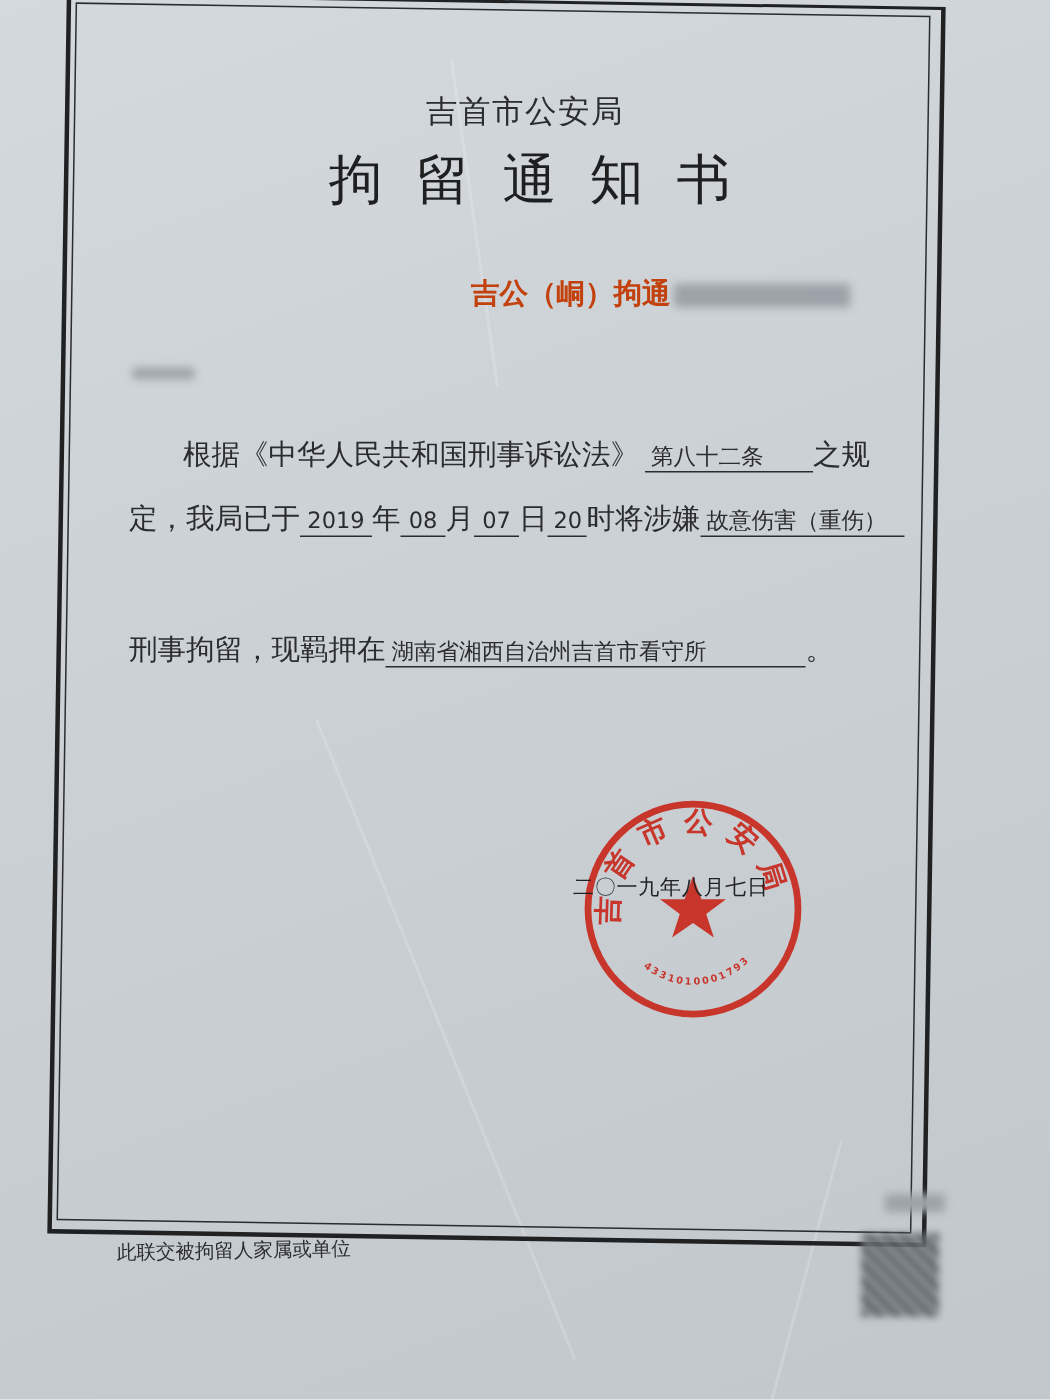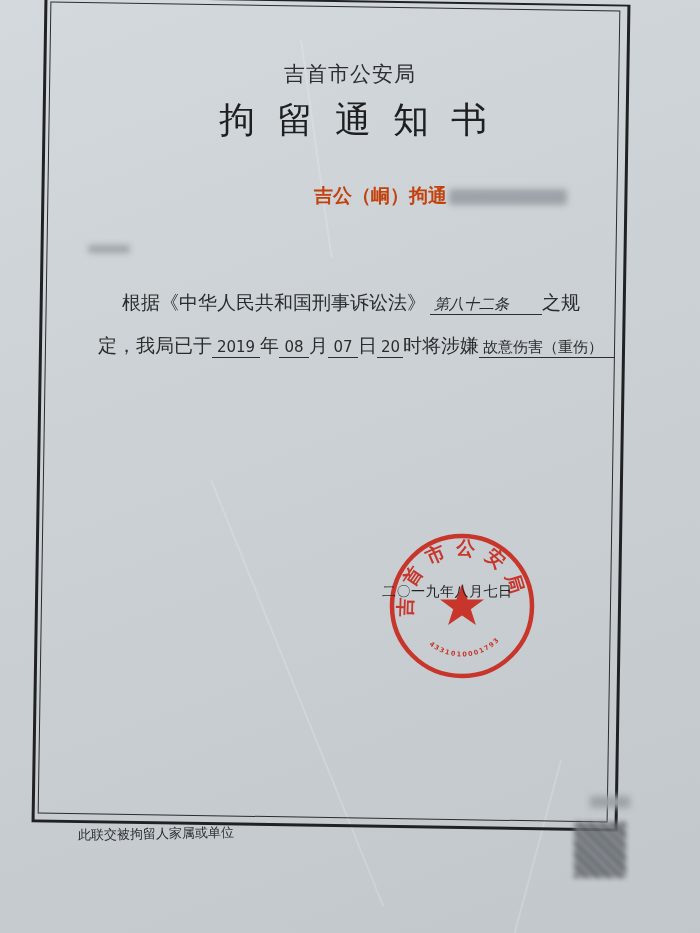--- a/index.html
+++ b/index.html
@@ -83,28 +83,31 @@
   <div class="agency">吉首市公安局</div>
   <div class="title">拘留通知书</div>
 
   <div class="docno">
     <span>吉公（峒）拘通</span><span class="blur" style="width:118px;height:16px;margin-left:2px;"></span>
   </div>
 
   <div class="blur recipient"></div>
 
   <div class="para" style="left:122px;top:290px;">
-    <span>根据《中华人民共和国刑事诉讼法》</span><span class="fill" style="width:104px;margin-left:4px;font-style:italic;">第八十二条</span><span>之规</span>
+    <span>根据《中华人民共和国刑事诉讼法》</span><span class="fill" style="width:104px;margin-left:4px;">第八十二条</span><span>之规</span>
   </div>
 
-  <div class="para" style="left:98px;top:333px;">
+  <div class="para" style="left:86px;top:333px;">
     <span>定，我局已于</span><span class="fill" style="width:40px;text-align:center;">2019</span><span>年</span><span class="fill" style="width:22px;text-align:center;">08</span><span>月</span><span class="fill" style="width:22px;text-align:center;">07</span><span>日</span><span class="fill" style="width:18px;text-align:center;">20</span><span>时将涉嫌</span><span class="fill" style="width:128px;">故意伤害（重伤）</span>
   </div>
 
 
+  <div class="para" style="left:86px;top:420px;">
+    <span>刑事拘留，现羁押在</span><span class="fill" style="width:272px;">湖南省湘西自治州吉首市看守所</span><span>。</span>
+  </div>
 
   <svg class="seal" viewBox="0 0 148 148">
     <defs>
       <path id="topArc" d="M 28 92 A 50 50 0 1 1 120 92"></path>
       <path id="botArc" d="M 36 108 A 52 52 0 0 0 112 108"></path>
     </defs>
     <circle cx="74" cy="74" r="70" fill="none" stroke="#c8352b" stroke-width="4.5"></circle>
     <text font-family="DejaVu Sans, sans-serif" font-size="19" font-weight="bold" fill="#c8352b" letter-spacing="9">
       <textPath href="#topArc" startOffset="4%">吉首市公安局</textPath>
     </text>

